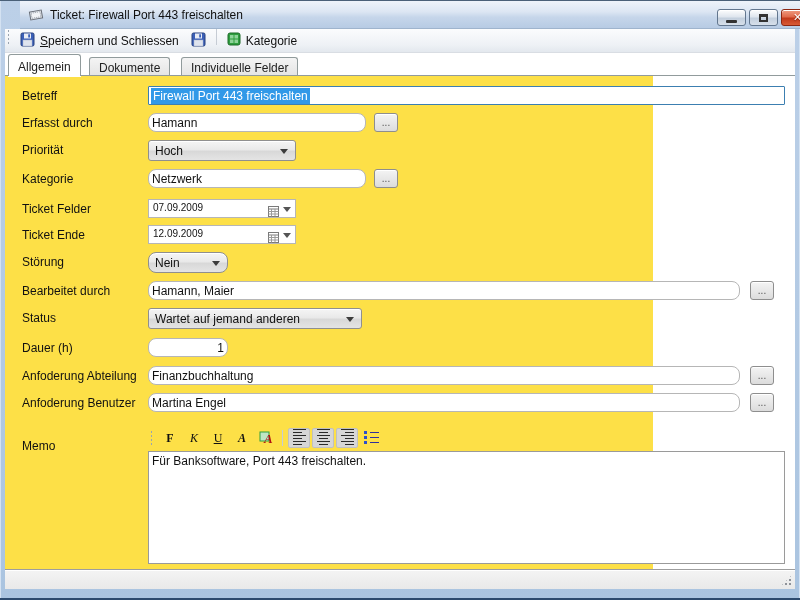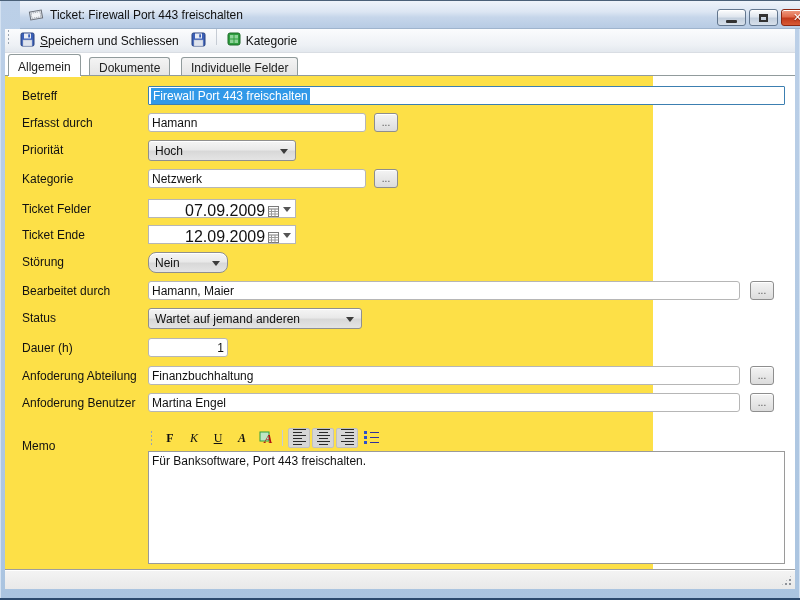--- a/index.html
+++ b/index.html
@@ -64,21 +64,21 @@
     box-shadow:0 1px 0 #fff;
   }
   .tab.t1{left:3px;}
   .tab.t2{left:84px;}
   .tab.t3{left:176px;}
   
   .content{position:absolute;left:0;top:47px;width:648px;height:493px;background:#fde047;}
   .row{position:absolute;left:0;width:790px;height:22px;}
   .flabel{position:absolute;left:17px;top:3px;font-size:12px;color:#111;white-space:nowrap;}
   .tinput{
-    position:absolute;left:143px;top:0;height:19px;border:1px solid #b6b6b6;border-radius:3px;
+    position:absolute;left:143px;top:0;height:19px;border:1px solid #b6b6b6;border-radius:8px;
     font-family:"Liberation Sans","DejaVu Sans",sans-serif;font-size:12px;color:#111;padding:0 3px;background:#fff;
   }
   .w218{width:218px;} .w592{width:592px;} .w80{width:80px;}
   .num{text-align:right;}
   .browse{
     position:absolute;top:0;width:24px;height:19px;border:1px solid #8e8e8e;border-radius:3px;
     background:linear-gradient(to bottom,#f4f4f4,#dcdcdc);
     font-size:10px;color:#555;line-height:8px;padding:0;cursor:default;
     box-shadow:inset 0 1px 0 #fff;
   }
@@ -98,21 +98,21 @@
   .ddl .ddl-text{position:absolute;left:6px;top:3px;font-size:12px;color:#111;white-space:nowrap;}
   .arrow{
     position:absolute;right:7px;top:8px;width:0;height:0;
     border-left:4px solid transparent;border-right:4px solid transparent;border-top:5px solid #3c3c3c;
   }
   .ddl.w148{width:148px;} .ddl.w214{width:214px;} .ddl.w80d{width:80px;border-radius:8px;}
   
   .datebox{
     position:absolute;left:143px;top:0;width:148px;height:19px;border:1px solid #b6b6b6;background:#fff;
   }
-  .datebox .dval{position:absolute;left:4px;top:2px;font-size:16px;color:#111;margin-left:32px;}
+  .datebox .dval{position:absolute;left:4px;top:2px;font-size:10px;color:#111;}
   .datebox .cal{position:absolute;right:16px;top:3px;width:11px;height:11px;}
   .datebox .arrow{right:4px;top:7px;border-top-color:#555;}
   
   .memo-toolbar{
     position:absolute;left:143px;top:350px;height:24px;display:flex;align-items:center;gap:2px;
   }
   .mbtn{
     width:22px;height:20px;display:flex;align-items:center;justify-content:center;
     font-size:12px;color:#111;border-radius:2px;
   }

